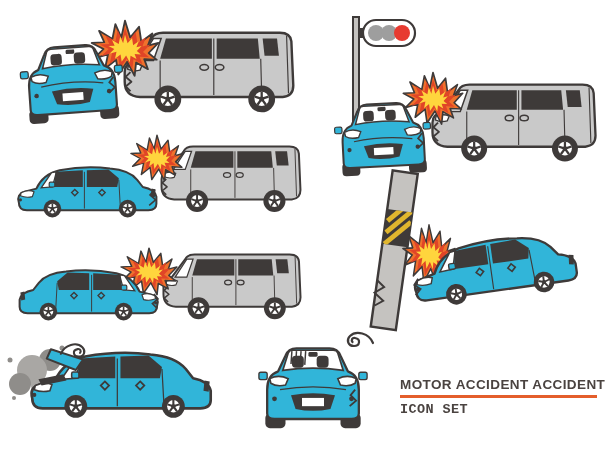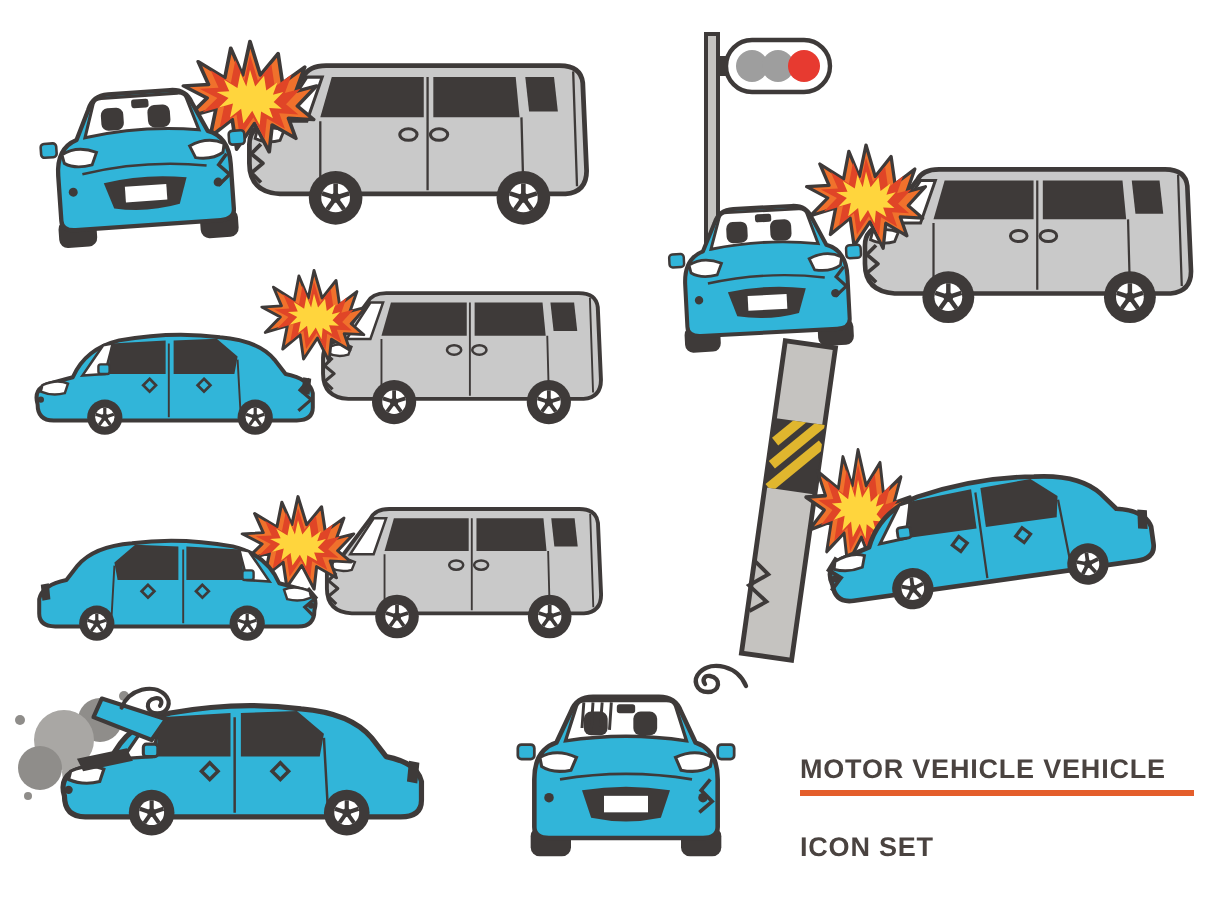--- a/index.html
+++ b/index.html
@@ -217,18 +217,18 @@
       <use href="#car-front"></use>
       <path d="M37,10 L36,24 M42,10 L41,26 M47,10 L46,23 M52,10 L51,25" class="stroke-dark" stroke-width="1.6" fill="none"></path>
       <polyline points="106,52 101,58 107,64 100,70" fill="none" class="stroke-dark" stroke-width="2"></polyline>
     </svg>
     <svg class="abs" style="left:104px;top:3px" width="32" height="24" viewBox="0 0 32 20">
       <use href="#dizzy" transform="translate(32,0) scale(-1,1)"></use>
     </svg>
   </div>
 
   <div class="abs" style="left:400px;top:377px;width:200px;">
-    <div class="title-line">MOTOR VEHICLE VEHICLE</div>
+    <div class="title-line">MOTOR ACCIDENT ACCIDENT</div>
     <div class="title-rule" style="width:197px;margin-top:3px;"></div>
-    <div class="title-line" style="margin-top:18px;">ICON SET</div>
+    <div class="title-line" style="margin-top:4px;font-family:Liberation Mono, monospace;">ICON SET</div>
   </div>
 
 </div>
 
 </body></html>

